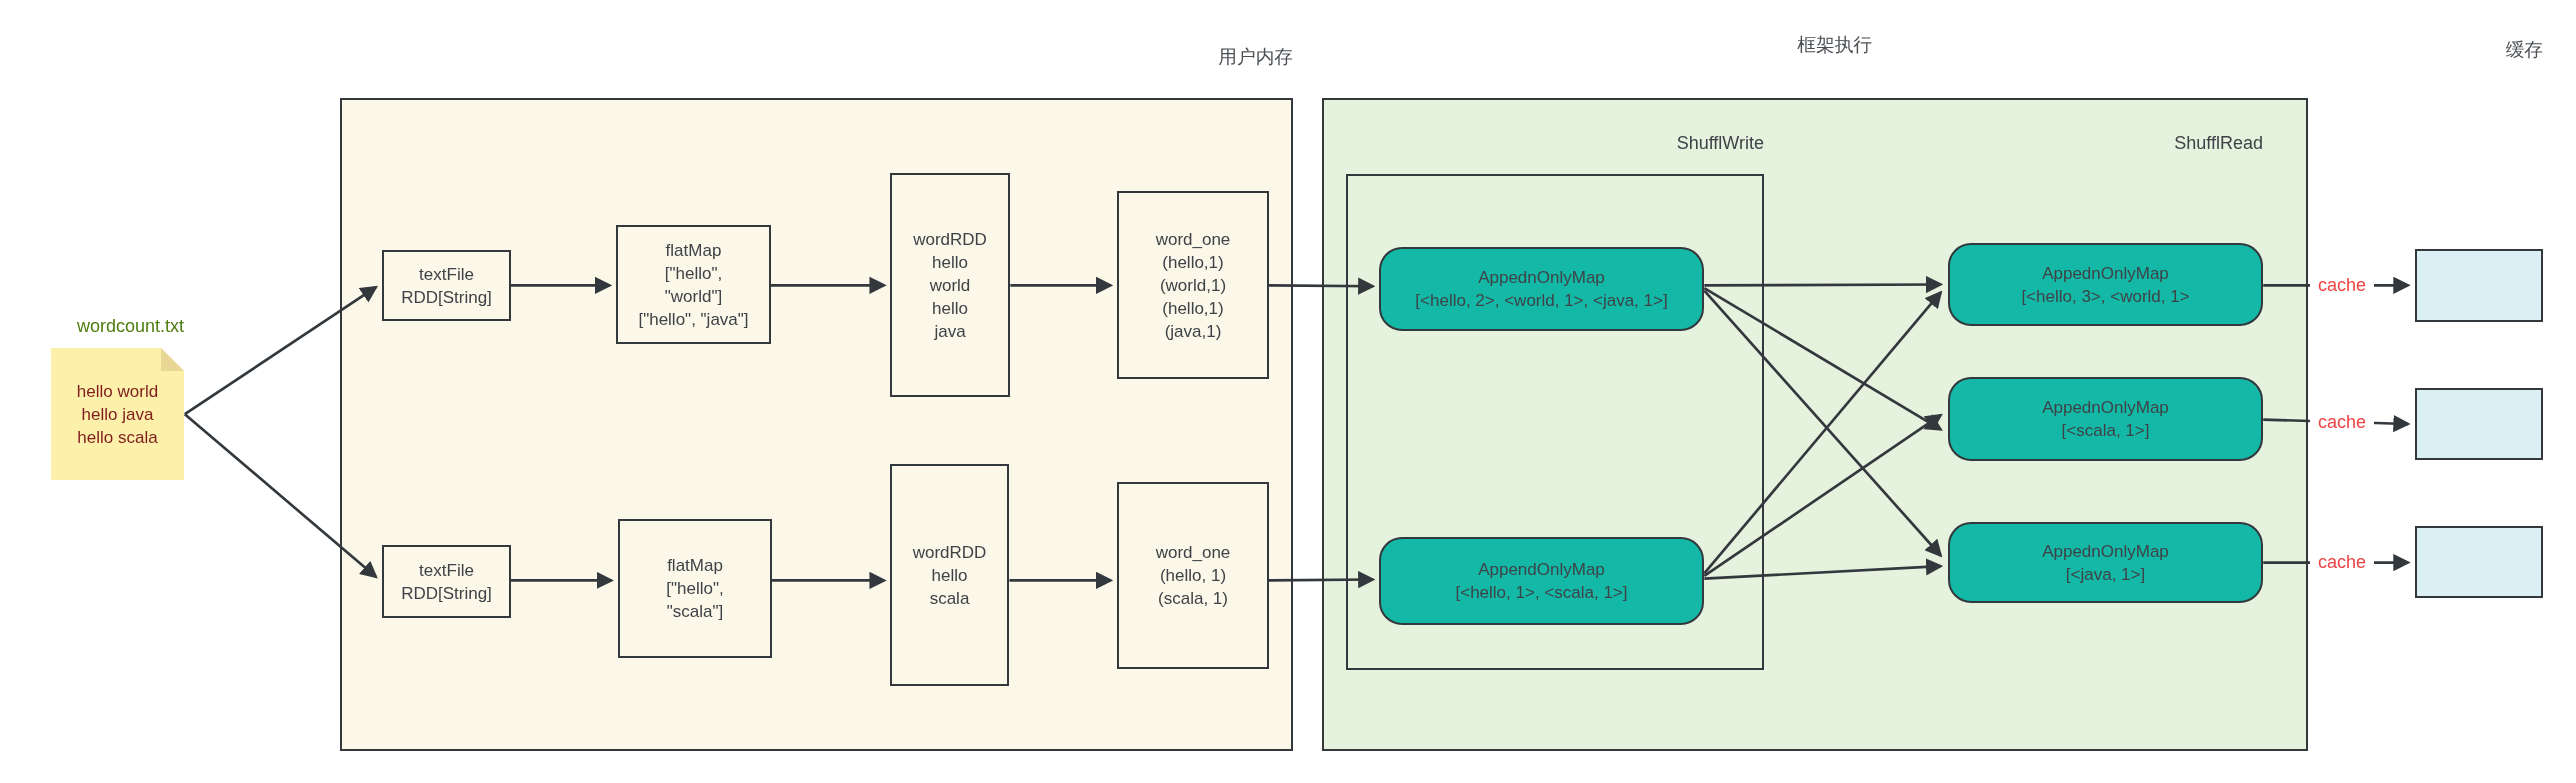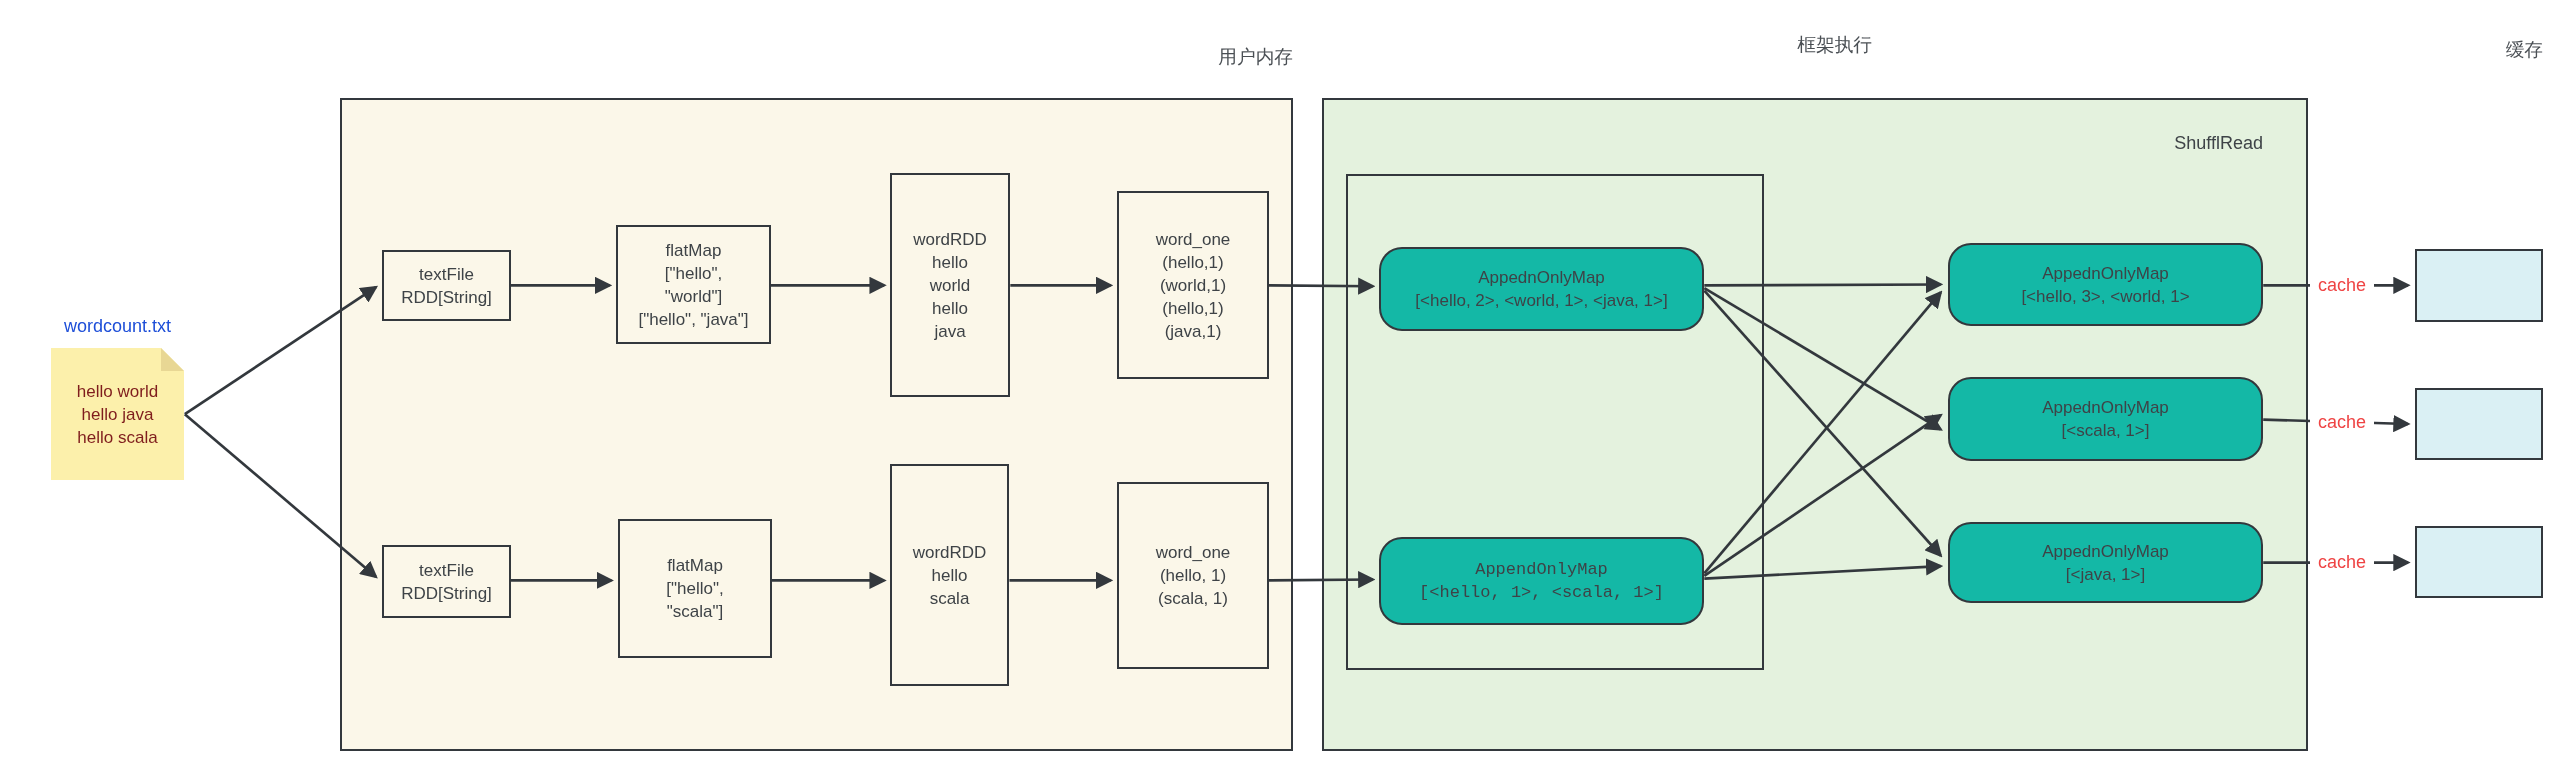--- a/index.html
+++ b/index.html
@@ -75,23 +75,23 @@
     position:absolute;
     left:161px;top:348px;
     width:23px;height:23px;
     background:#e8d794;
     clip-path:polygon(0 0, 100% 100%, 0 100%);
   }
   .note-title{
     position:absolute;
     left:51px;top:316px;
     width:133px;
-    text-align:center;
+    text-align:right;
     font-size:18px;
-    color:#1d4ed8;
+    color:#4d7c0f;
   }
   svg.edges{
     position:absolute;
     left:0;top:0;
     pointer-events:none;
   }
   svg.edges line{
     stroke:#33383d;
     stroke-width:3;
   }
@@ -102,20 +102,21 @@
 <div class="canvas">
 
   <div class="section-label" style="left:340px;top:44px;width:953px;">用户内存</div>
   <div class="section-label" style="left:1694px;top:32px;width:178px;">框架执行</div>
   <div class="section-label" style="left:2415px;top:37px;width:128px;">缓存</div>
 
   <div class="container-box cream" style="left:340px;top:98px;width:953px;height:653px;"></div>
   <div class="container-box green" style="left:1322px;top:98px;width:986px;height:653px;"></div>
 
   <div class="inner-frame" style="left:1346px;top:174px;width:418px;height:496px;"></div>
+  <div class="section-label en-label" style="left:1346px;top:133px;width:418px;">ShufflWrite</div>
   <div class="section-label en-label" style="left:1948px;top:133px;width:315px;">ShufflRead</div>
 
   <div class="note-title">wordcount.txt</div>
   <div class="note">hello world
 hello java
 hello scala</div>
   <div class="note-fold"></div>
 
   <div class="node cream-node" style="left:382px;top:250px;width:129px;height:71px;">textFile
 RDD[String]</div>
@@ -141,21 +142,21 @@
 "scala"]</div>
   <div class="node cream-node" style="left:890px;top:464px;width:119px;height:222px;">wordRDD
 hello
 scala</div>
   <div class="node cream-node" style="left:1117px;top:482px;width:152px;height:187px;">word_one
 (hello, 1)
 (scala, 1)</div>
 
   <div class="node green-node" style="left:1379px;top:247px;width:325px;height:84px;">AppednOnlyMap
 [&lt;hello, 2&gt;, &lt;world, 1&gt;, &lt;java, 1&gt;]</div>
-  <div class="node green-node" style="left:1379px;top:537px;width:325px;height:88px;font-family:Liberation Mono, monospace;">AppendOnlyMap
+  <div class="node green-node" style="left:1379px;top:537px;width:325px;height:88px;">AppendOnlyMap
 [&lt;hello, 1&gt;, &lt;scala, 1&gt;]</div>
 
   <div class="node green-node" style="left:1948px;top:243px;width:315px;height:83px;">AppednOnlyMap
 [&lt;hello, 3&gt;, &lt;world, 1&gt;</div>
   <div class="node green-node" style="left:1948px;top:377px;width:315px;height:84px;">AppednOnlyMap
 [&lt;scala, 1&gt;]</div>
   <div class="node green-node" style="left:1948px;top:522px;width:315px;height:81px;">AppednOnlyMap
 [&lt;java, 1&gt;]</div>
 
   <div class="node blue-node" style="left:2415px;top:249px;width:128px;height:73px;"></div>

